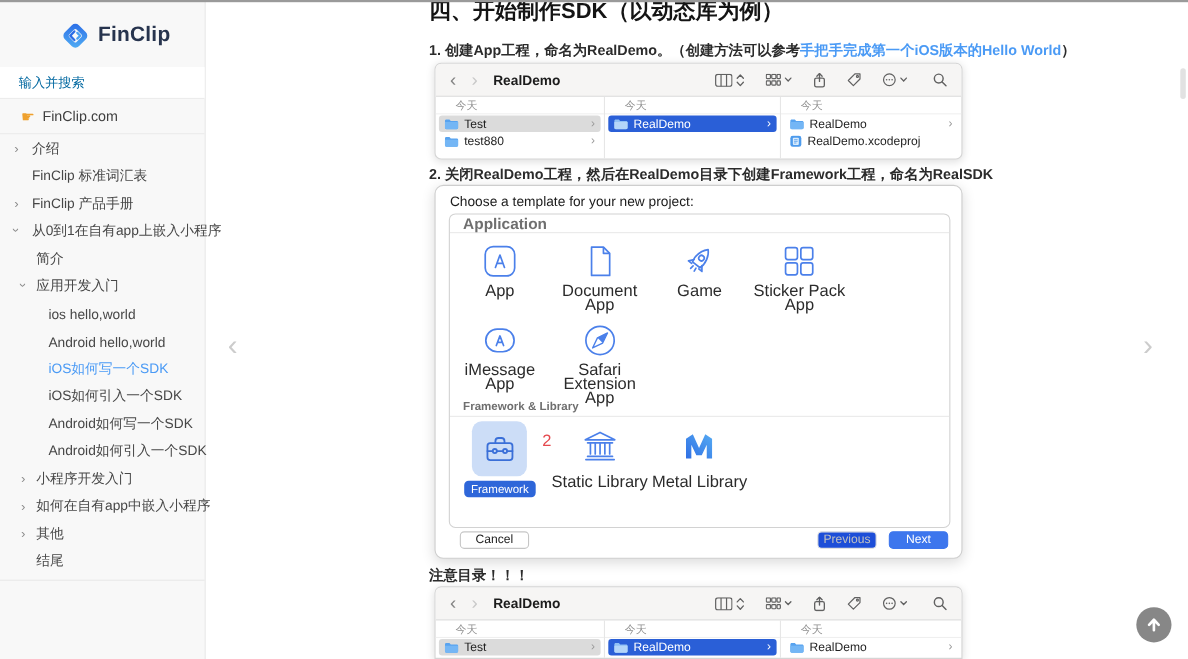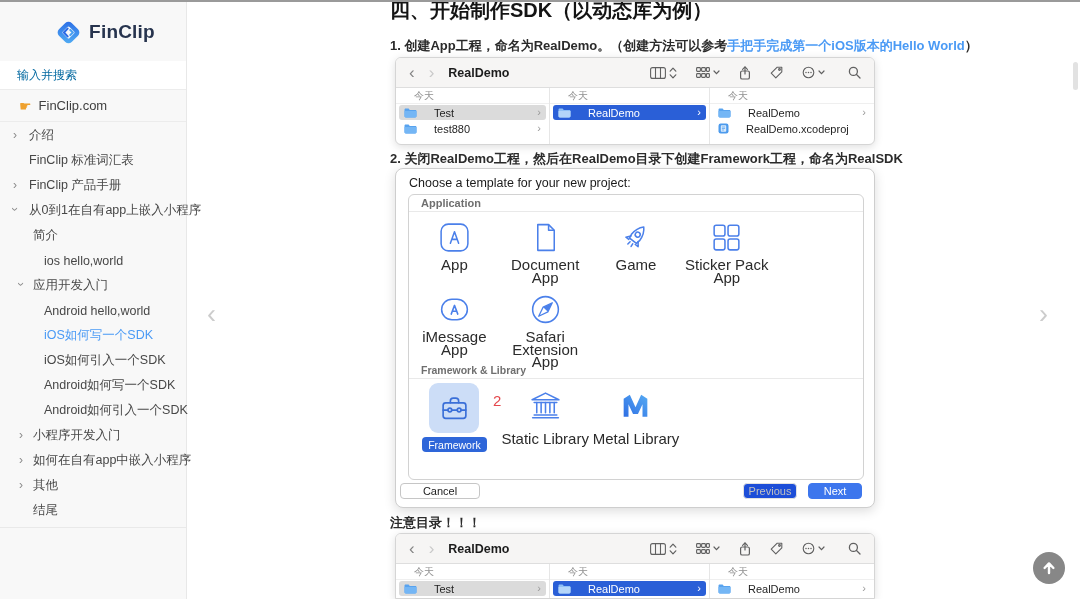--- a/index.html
+++ b/index.html
@@ -55,56 +55,56 @@
   .f-title{font-size:12.5px;font-weight:bold;color:#1c1c1c;margin-left:14px}
   .f-tools{margin-left:auto;display:flex;align-items:center}
   .f-tool{display:flex;align-items:center;gap:3px;margin-left:19px;cursor:pointer}
   .f-tool:first-child{margin-left:0}
   .f-tool.srch{margin-left:23px}
   .f-cols{display:flex;height:58px}
   .f-col{width:154px;border-right:1px solid #e6e6e6}
   .f-col.c2{width:160px}
   .f-col.c3{flex:1;border-right:none}
   .f-head{height:16px;display:flex;align-items:center;padding-left:18px;font-size:10px;color:#8f8f8f;border-bottom:1px solid #efefef}
-  .f-row{height:15px;margin:1px 3px 0;display:flex;align-items:center;gap:17px;padding:0 5px;border-radius:3px;font-size:11px;color:#1f1f1f;white-space:nowrap}
+  .f-row{height:15px;margin:1px 3px 0;display:flex;align-items:center;gap:5px;padding:0 5px;border-radius:3px;font-size:11px;color:#1f1f1f;white-space:nowrap}
   .f-row .f-chev{margin-left:auto;color:#999;font-size:11px;line-height:1}
   .f-row.selgray{background:#dbdbdb}
   .f-row.selblue{background:#2a5fd7;color:#fff}
   .f-row.selblue .f-chev{color:#fff}
 
   
   .xdialog{position:absolute;left:395px;top:168px;width:480px;height:340px;background:#fff;border:1px solid #cecece;
            border-radius:8px;box-shadow:0 3px 12px rgba(0,0,0,.14)}
   .x-prompt{position:absolute;left:13px;top:7px;font-size:12.5px;color:#1b1b1b}
   .x-box{position:absolute;left:12px;top:25px;width:456px;height:286px;border:1px solid #d2d2d2;border-radius:6px;overflow:hidden;background:#fff}
   .x-tabs{height:20px;display:flex;align-items:center;padding:0 5px 0 12px;gap:12px;border-bottom:1px solid #e3e3e3;font-size:11px;color:#2e2e2e}
   .x-tab{cursor:pointer}
   .x-tab.active{background:#cfe0fb;color:#3667d6;padding:1.5px 6px;border-radius:4px;margin:0 -5px}
   .x-ann{color:#e5484d;font-size:14px;margin:0 -6px 0 -2px;position:relative;top:-1px;z-index:2}
   .x-filter{margin-left:auto;width:123px;height:14px;border:1px solid #d6d6d6;border-radius:8px;background:#fbfbfb;
             display:flex;align-items:center;gap:4px;padding:0 6px;color:#b3b3b3;font-size:10.5px;cursor:text}
-  .x-sec{height:17px;display:flex;align-items:center;padding-left:12px;font-size:11px;font-weight:bold;color:#6f6f6f;border-bottom:1px solid #e9e9e9}
+  .x-sec{height:17px;display:flex;align-items:center;padding-left:12px;font-size:14px;font-weight:bold;color:#6f6f6f;border-bottom:1px solid #e9e9e9}
   .x-grid{display:grid;grid-template-columns:repeat(5,1fr)}
   .x-grid.r1{height:72px}
   .x-grid.r2{height:77px}
   .x-cell{display:flex;flex-direction:column;align-items:center;padding-top:6px;cursor:pointer}
   .x-ic{height:38px;display:flex;align-items:center;justify-content:center}
   .x-lab{font-size:15px;color:#2b2b2b;text-align:center;line-height:12.5px;margin-top:3px;max-width:88px}
   .x-band{height:18px;border-bottom:1px solid #e9e9e9;display:flex;align-items:center;padding-left:12px;
           font-size:10.5px;font-weight:bold;color:#6f6f6f}
   .x-fw{position:relative;height:83px}
   .x-fw .x-cell{padding-top:4px}
   .x-selsq{width:50px;height:50px;background:#ccddf7;border-radius:9px;display:flex;align-items:center;justify-content:center}
   .x-pill{background:#2e66d9;color:#fff;padding:1.5px 6px;border-radius:4px;font-size:10.5px;margin-top:4px}
   .x-fw .x-ic{margin-top:4px}
   .x-fw .x-lab{margin-top:8px}
   .x-ann2{position:absolute;left:84px;top:13px;color:#e5484d;font-size:15px}
   .xbtn{position:absolute;top:314px;height:16px;font-size:11px;line-height:13px;border-radius:4px;text-align:center;cursor:pointer;
         font-family:inherit;display:block;padding:0}
-  .x-cancel{left:4px;width:80px;background:#fff;border:1px solid #c6c6c6;color:#222}
+  .x-cancel{left:22px;width:63px;background:#fff;border:1px solid #c6c6c6;color:#222}
   .x-prev{left:347px;width:54px;background:#1d4ed8;border:1px solid #e2e2e2;color:#c0c0c0}
   .x-next{left:412px;width:54px;background:#3d76ed;border:1px solid #3d76ed;color:#fff}
 
   svg{display:block}
 </style>
 </head>
 <body>
 
 <div class="topline"></div>
 
@@ -145,26 +145,26 @@
         <span class="chev">›</span>
         <span>FinClip 产品手册</span>
       </div>
     <div class="mi lv1 open">
         <span class="chev">›</span>
         <span>从0到1在自有app上嵌入小程序</span>
       </div>
     <div class="mi lv2">
         <span>简介</span>
       </div>
-    <div class="mi lv3">
-        <span>ios hello,world</span>
-      </div>
     <div class="mi lv2 open">
         <span class="chev">›</span>
         <span>应用开发入门</span>
+      </div>
+    <div class="mi lv3">
+        <span>ios hello,world</span>
       </div>
     <div class="mi lv3">
         <span>Android hello,world</span>
       </div>
     <div class="mi lv3 active">
         <span>iOS如何写一个SDK</span>
       </div>
     <div class="mi lv3">
         <span>iOS如何引入一个SDK</span>
       </div>

